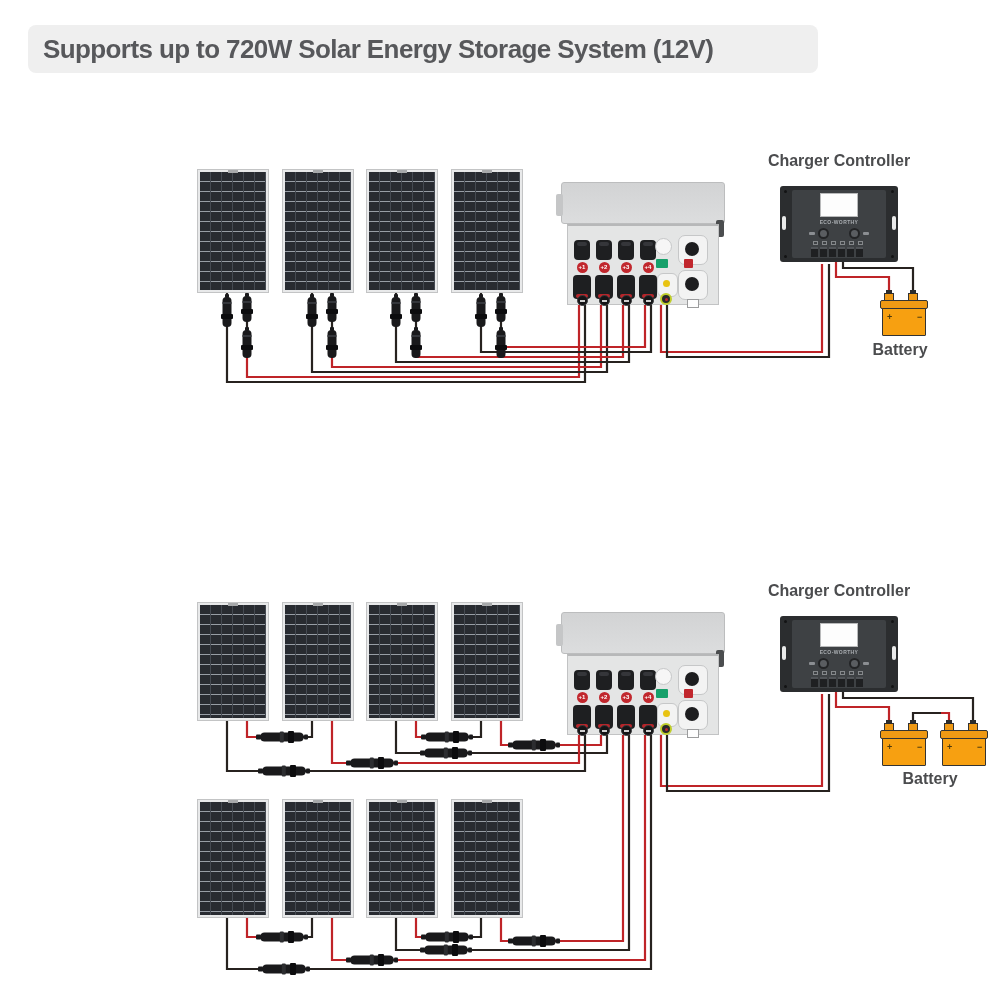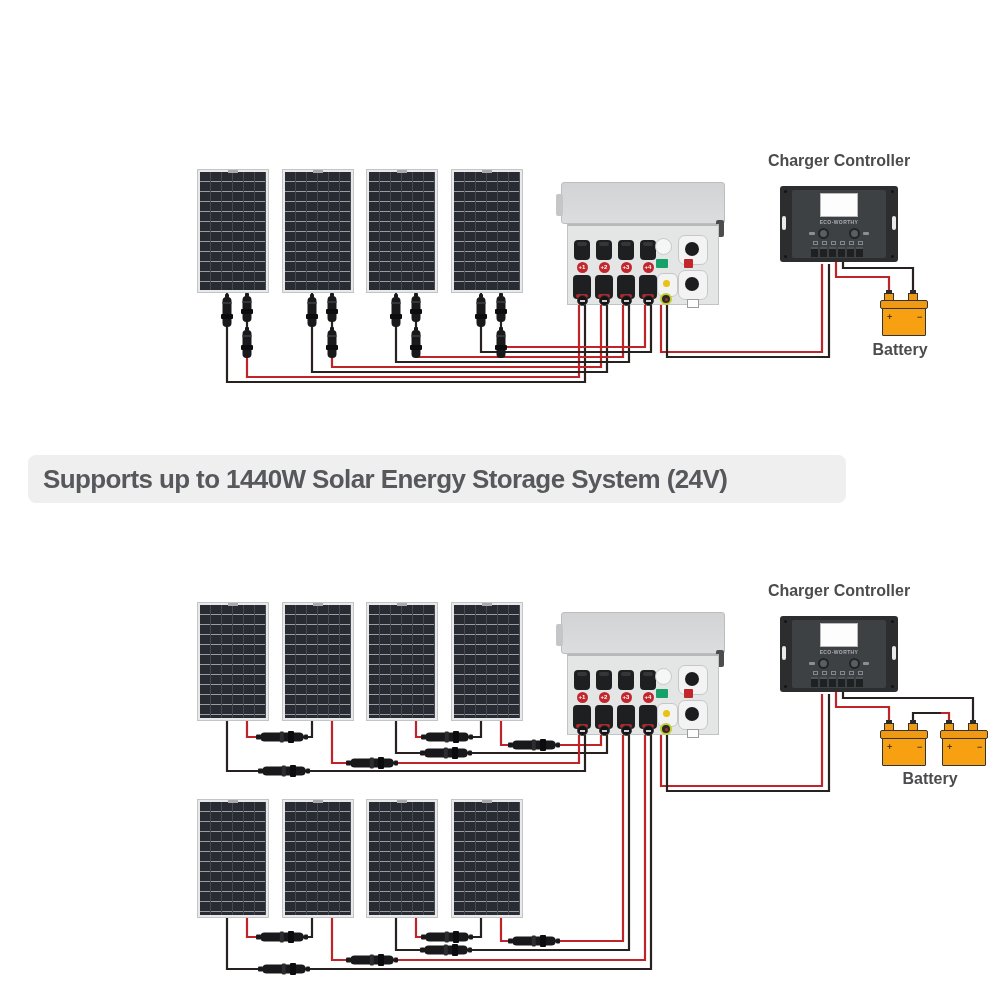--- a/index.html
+++ b/index.html
@@ -175,25 +175,25 @@
       <rect x="369.8" y="954.5" width="4" height="11" rx="1" fill="#2c2d30"></rect>
       <rect x="378" y="954" width="6" height="12" rx="1" fill="#0c0c0e"></rect>
       <rect x="394" y="957.5" width="4" height="5" rx="1" fill="#19191b"></rect>
       <rect x="258" y="966.5" width="5" height="5" rx="1" fill="#19191b"></rect>
       <rect x="262" y="964.5" width="44" height="9" rx="4.5" fill="#19191b"></rect>
       <rect x="281.8" y="963.5" width="4" height="11" rx="1" fill="#2c2d30"></rect>
       <rect x="290" y="963" width="6" height="12" rx="1" fill="#0c0c0e"></rect>
       <rect x="306" y="966.5" width="4" height="5" rx="1" fill="#19191b"></rect>
     </svg>
 
+  <div class="hbar" style="top:25px;width:790px">Supports up to 720W Solar Energy Storage System (12V)</div>
   <div class="badge" style="top:92px">12V</div>
   <div class="complabel" style="left:764px;top:152px;width:150px">Charger Controller</div>
   <div class="complabel" style="left:852px;top:341px;width:96px">Battery</div>
 
-  <div class="hbar" style="top:455px;width:818px">Supports up to 1440W Solar Energy Storage System (24V)</div>
   <div class="badge" style="top:525px">24V</div>
   <div class="complabel" style="left:764px;top:582px;width:150px">Charger Controller</div>
   <div class="complabel" style="left:882px;top:770px;width:96px">Battery</div>
 <div class="panel" style="left: 198px; top: 170px; width: 70px; height: 122px;">
       <div class="panel-tag"></div>
     </div>
     <div class="panel" style="left: 283px; top: 170px; width: 70px; height: 122px;">
       <div class="panel-tag"></div>
     </div>
     <div class="panel" style="left: 367px; top: 170px; width: 70px; height: 122px;">

